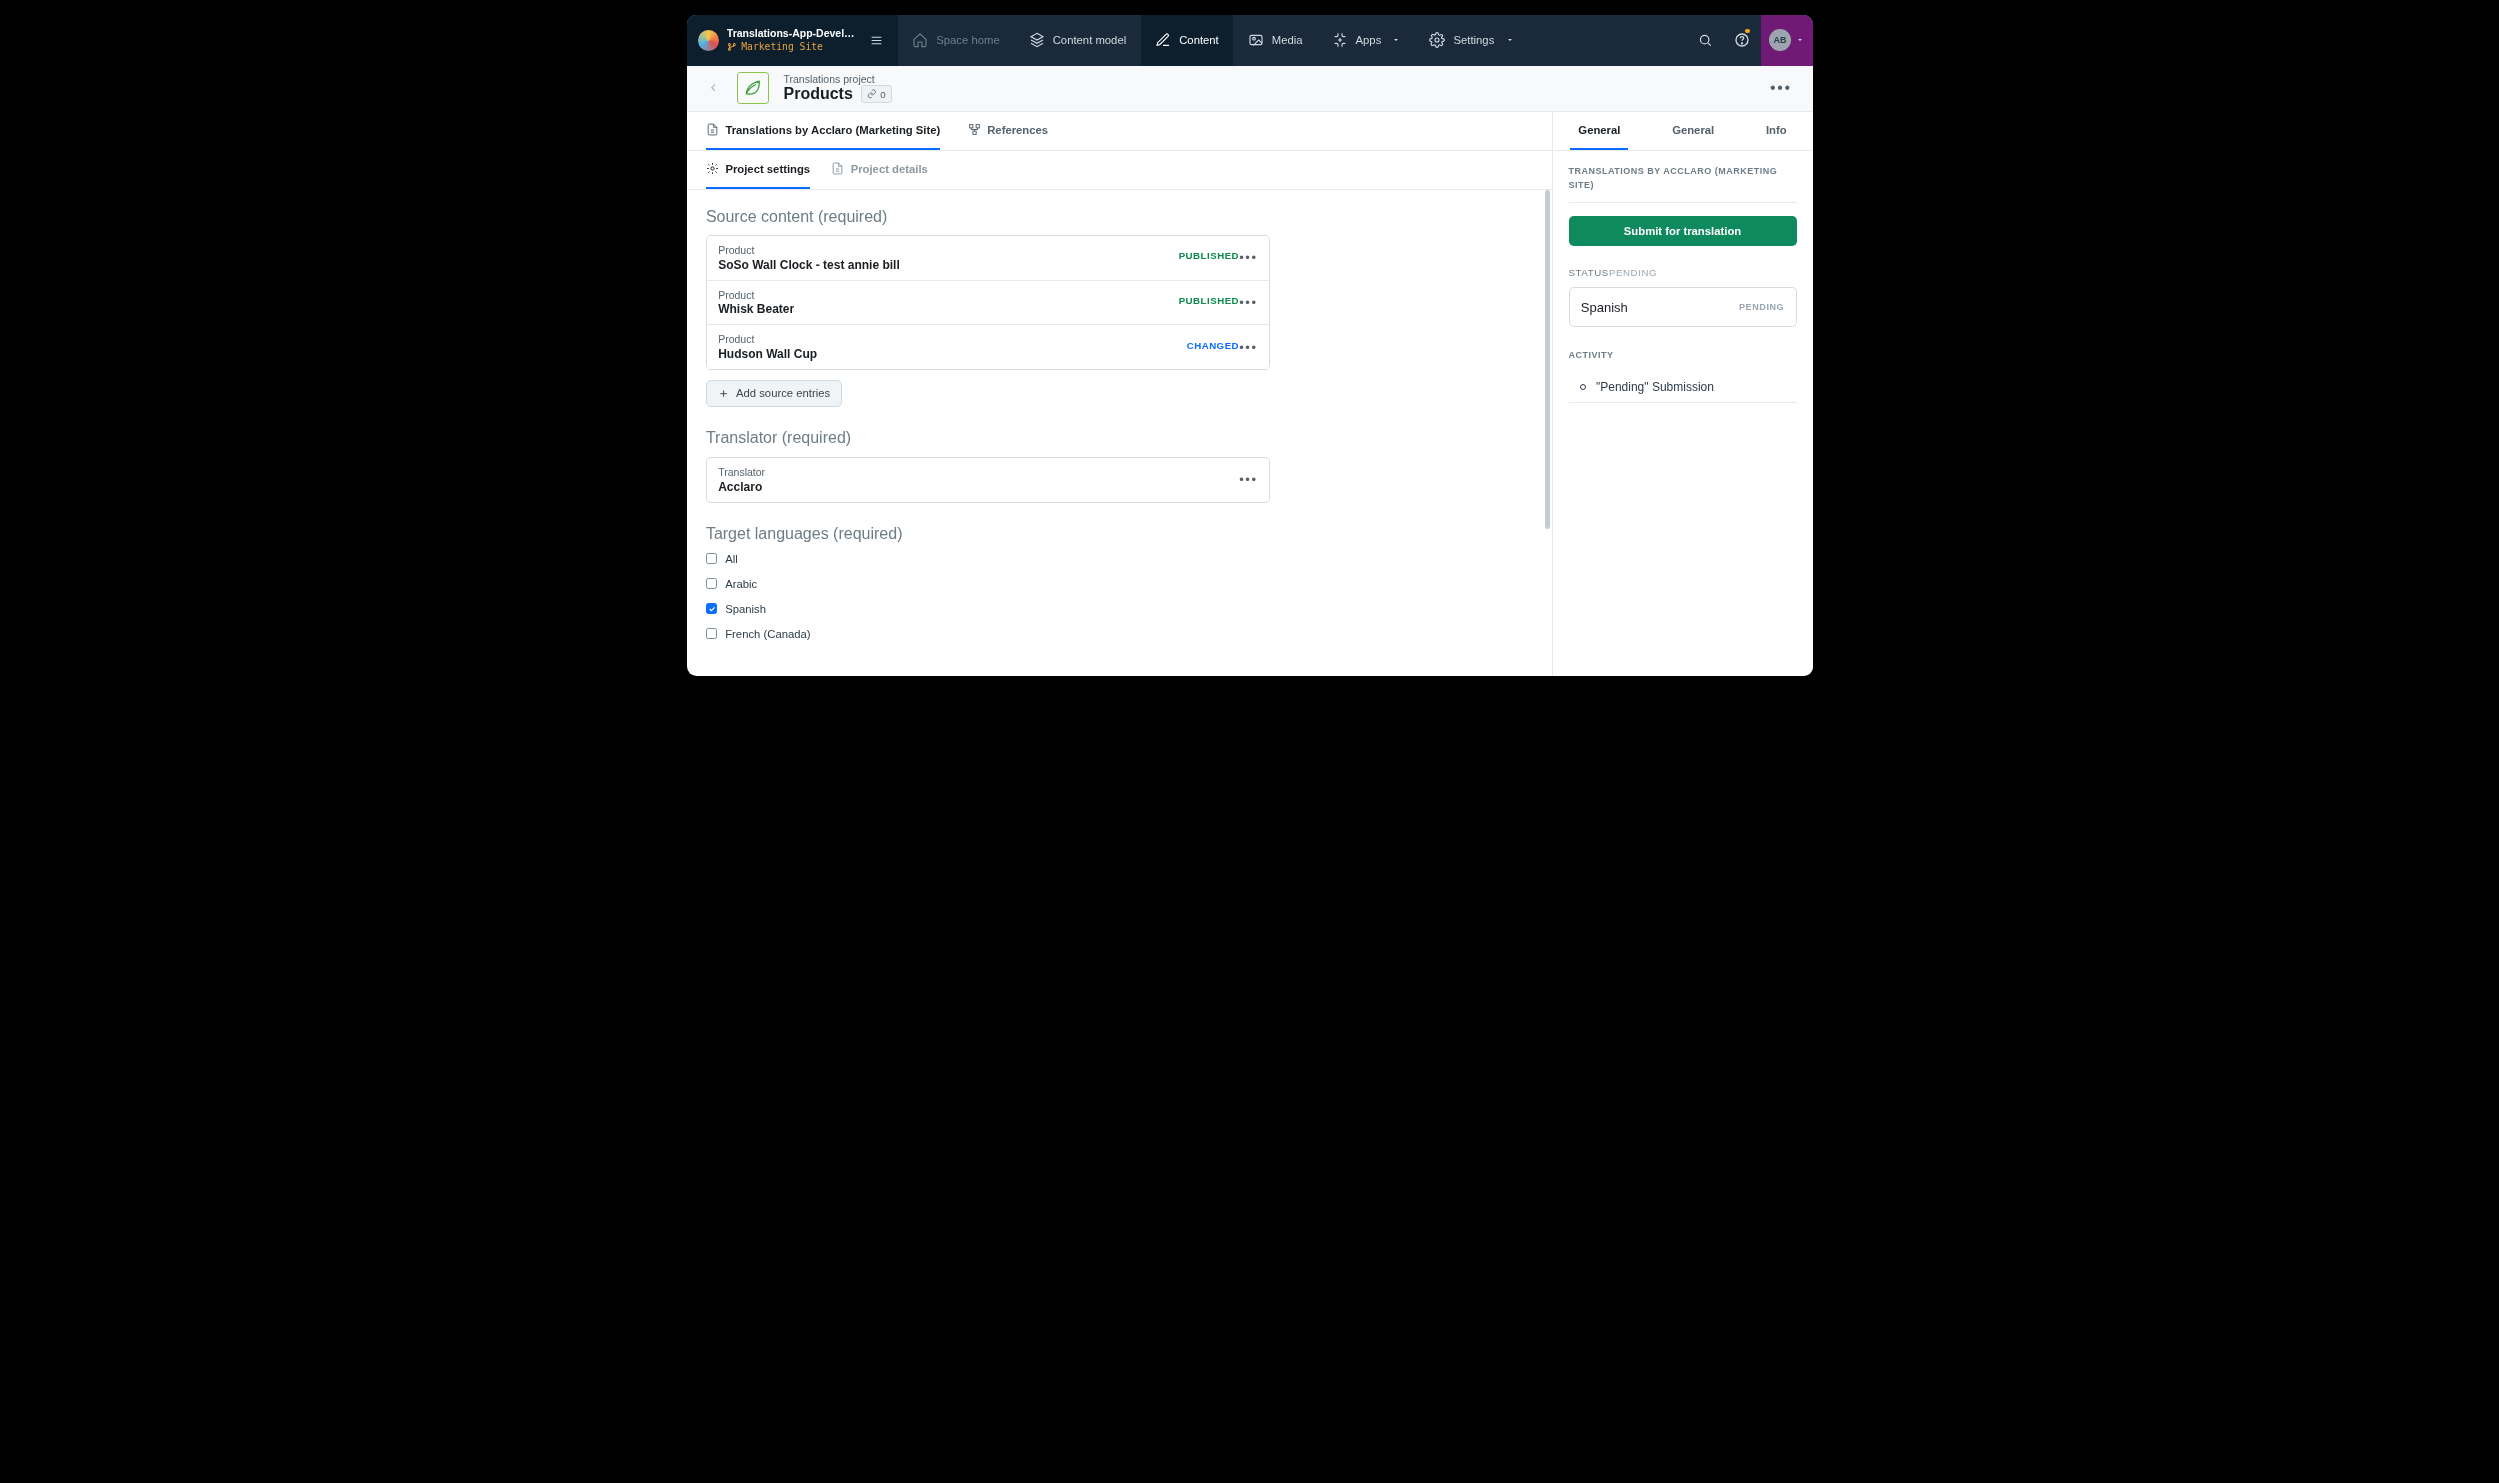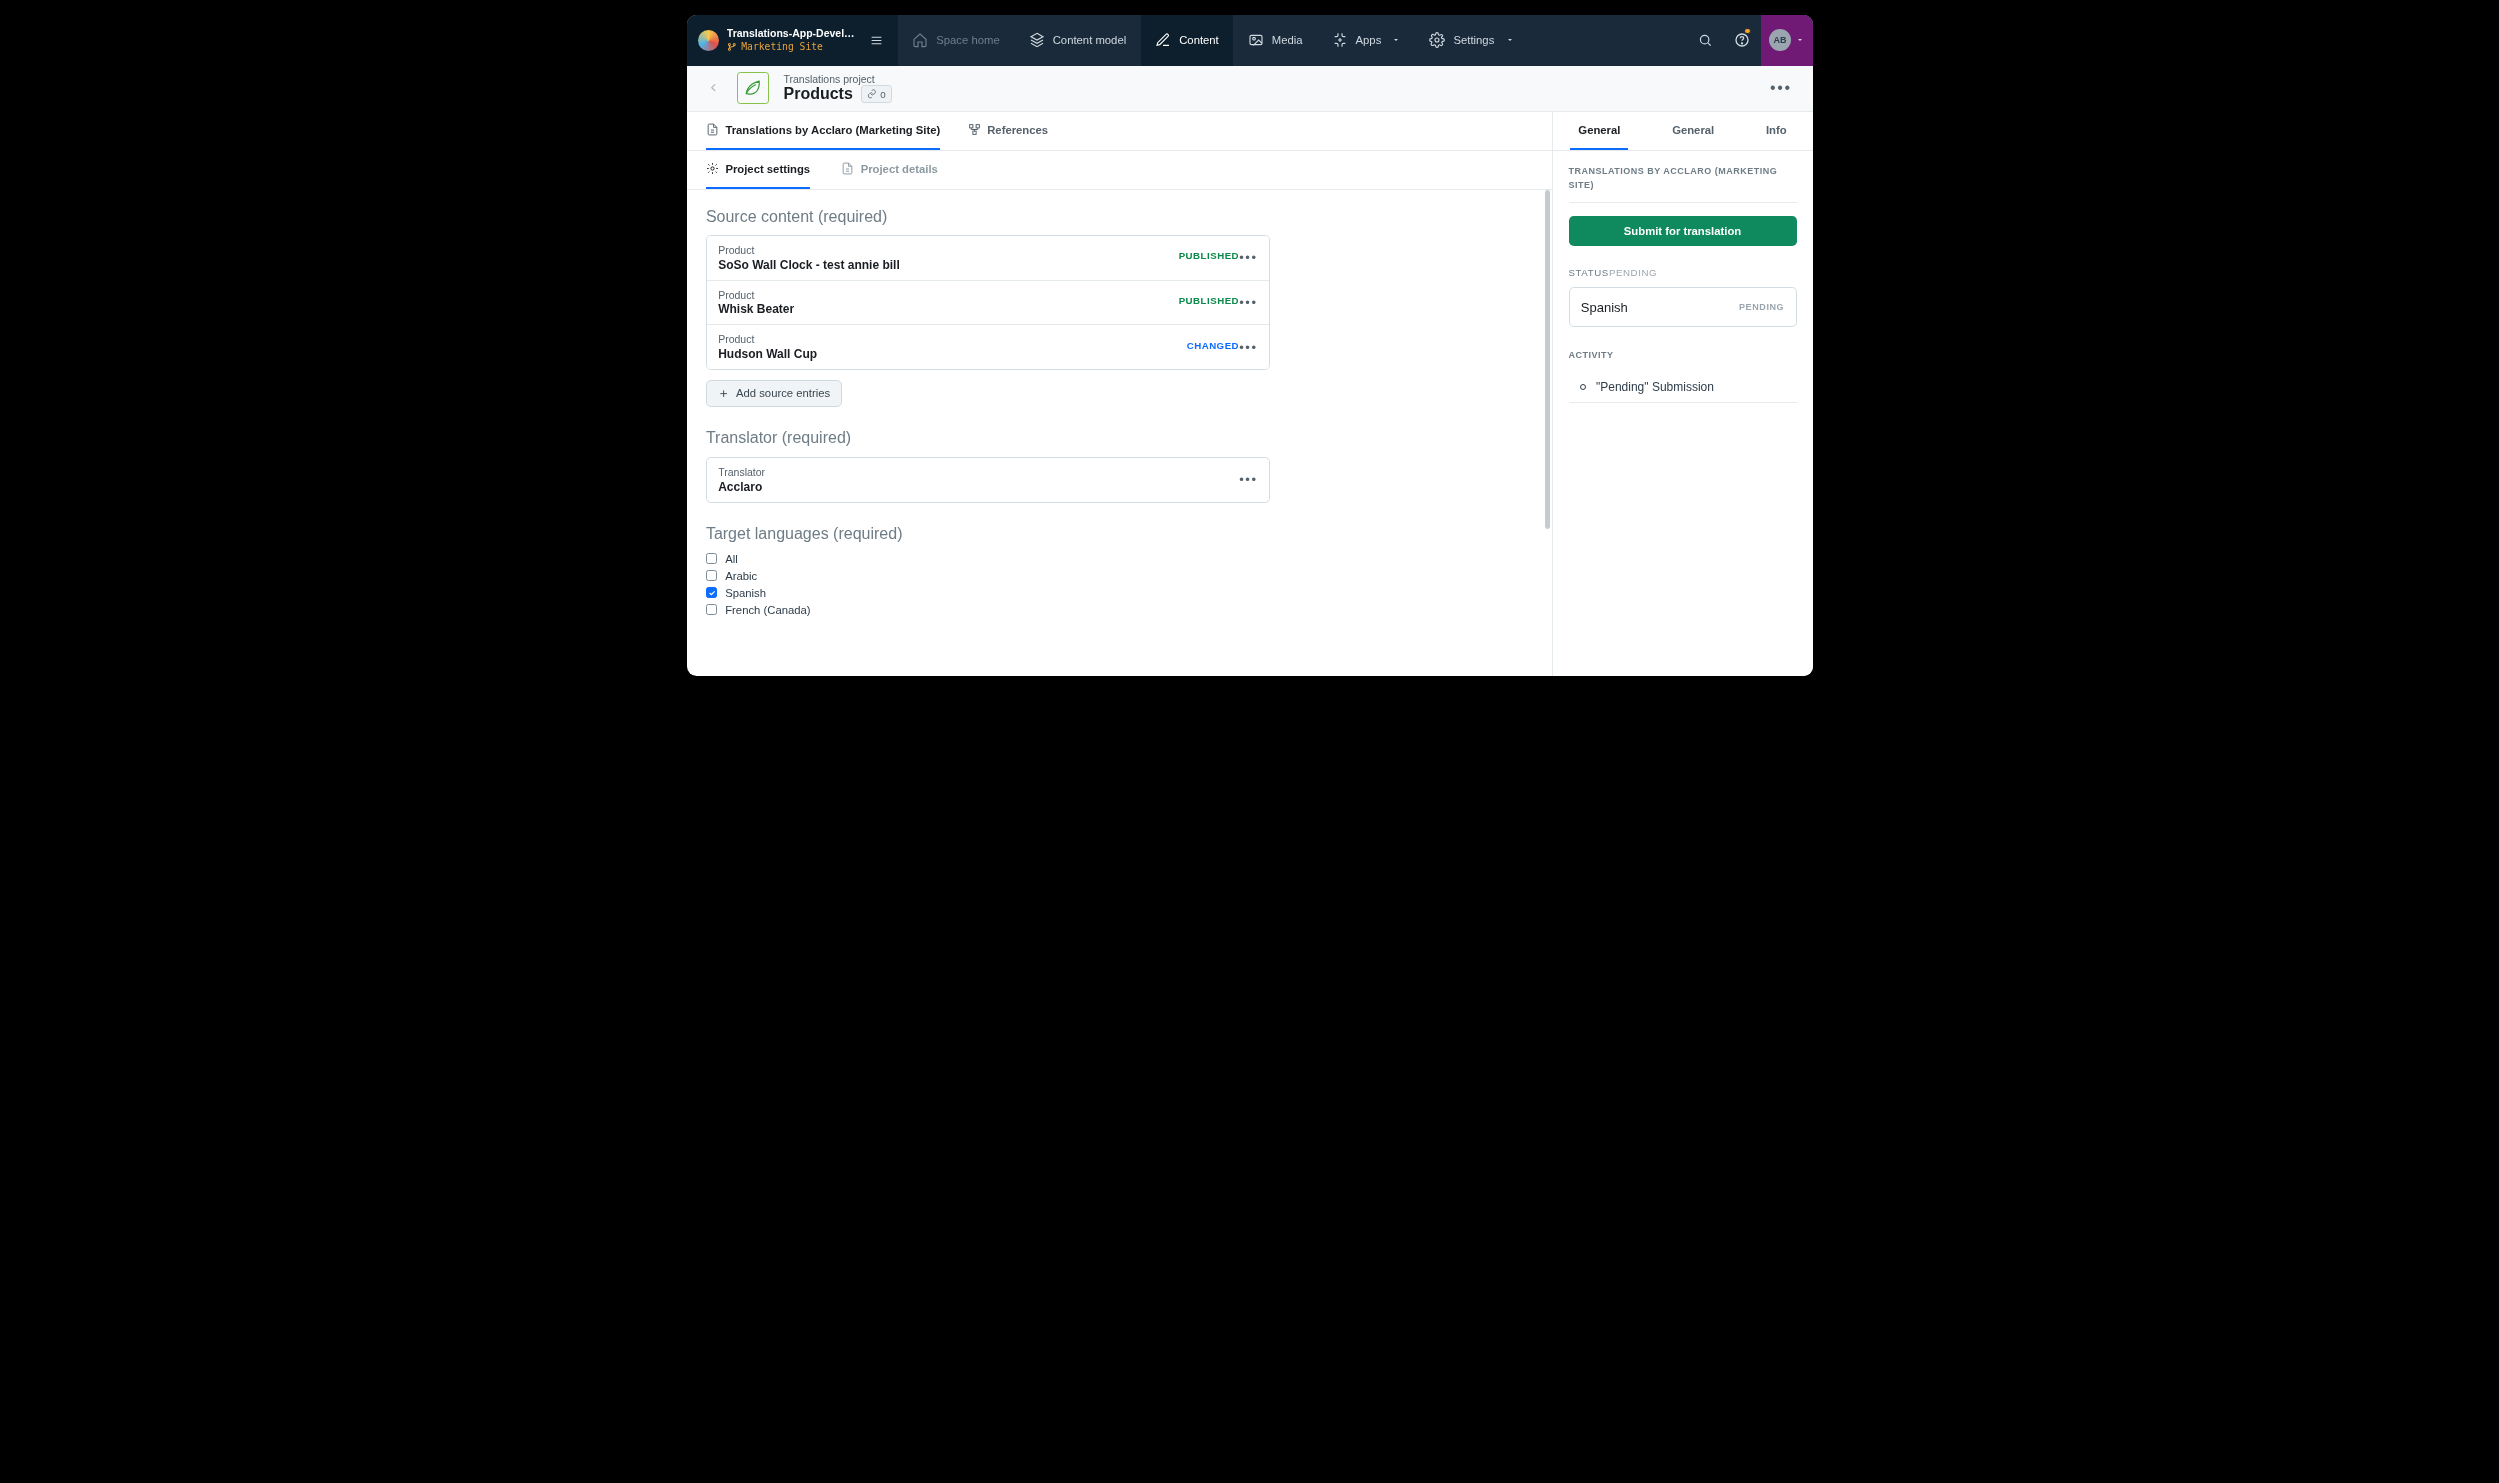--- a/index.html
+++ b/index.html
@@ -39,42 +39,42 @@
 
 .main{flex:1;display:flex;overflow:hidden}
 .left{flex:1;display:flex;flex-direction:column;overflow:hidden;border-right:0.8px solid #e5ebed}
 .right{width:260px;background:#fff;display:flex;flex-direction:column;overflow:auto}
 
 .left-tabs{height:39px;border-bottom:0.8px solid #e5ebed;display:flex;align-items:stretch;padding:0 19.4px;gap:27.4px;background:#fff}
 .ltab{display:flex;align-items:center;gap:6.5px;font-size:11.3px;color:#55616b;cursor:pointer;border-bottom:2.4px solid transparent;font-weight:600}
 .ltab.active{color:#1a1e23;border-bottom-color:#0b6cff}
 .ltab .ticon{width:13px;height:13px;color:#55616b}
 
-.sub-tabs{display:flex;align-items:stretch;height:39px;padding:0 19.4px;gap:31px;border-bottom:0.8px solid #e5ebed;background:#fff;margin:0}
+.sub-tabs{display:flex;align-items:stretch;height:39px;padding:0 19.4px;gap:21px;border-bottom:0.8px solid #e5ebed;background:#fff;margin:0}
 .subtab{display:flex;align-items:center;gap:6.5px;font-size:11.3px;color:#8d99a1;cursor:pointer;border-bottom:2.4px solid transparent;font-weight:600}
 .subtab.active{color:#1a1e23;border-bottom-color:#0b6cff}
 
 .form-body{flex:1;overflow:auto;padding:18px 24px 24px 19.4px;position:relative}
 .form-body::-webkit-scrollbar{width:6.5px}
 .form-body::-webkit-scrollbar-thumb{background:#c4ccd2;border-radius:3.2px}
 .field-label{font-size:16px;color:#6e7c86;margin-bottom:9.7px}
 .card-list{border:0.8px solid #d3dce0;border-radius:4.8px;overflow:hidden;margin-bottom:9.7px;max-width:564px}
 .card{padding:8px 11.3px;display:flex;align-items:center;justify-content:space-between;border-bottom:0.8px solid #e5ebed;background:#fff}
 .card:last-child{border-bottom:none}
 .card-left{display:flex;flex-direction:column;gap:1.6px}
 .ctype{font-size:10.5px;color:#55616b}
 .ctitle{font-size:12px;font-weight:700;color:#1a1e23}
 .card-right{display:flex;align-items:flex-start;gap:0}
 .status-pill{font-size:9.7px;font-weight:700;letter-spacing:0.5px}
 .pub{color:#0a8a4a}
 .chg{color:#0b6cff}
 .card-menu{color:#55616b;cursor:pointer;font-size:13px;letter-spacing:1.6px}
 .add-btn{display:inline-flex;align-items:center;gap:6.5px;padding:6.5px 11.3px;border:0.8px solid #cfd9e0;background:#f0f4f6;border-radius:5px;color:#3a4650;font-size:11.3px;cursor:pointer;margin-bottom:22.6px}
 .single-card{border:0.8px solid #d3dce0;border-radius:4.8px;padding:8px 11.3px;max-width:564px;display:flex;align-items:center;justify-content:space-between;margin-bottom:22.6px}
-.langs{display:flex;flex-direction:column;gap:5px;font-size:11.3px;color:#2d3c4a}
+.langs{display:flex;flex-direction:column;gap:13px;font-size:11.3px;color:#2d3c4a}
 .lang-row{display:flex;align-items:center;gap:8px}
 .chk{width:11.3px;height:11.3px;border:1.2px solid #7e8c96;border-radius:2.4px;display:inline-flex;align-items:center;justify-content:center;background:#fff}
 .chk.checked{background:#0b6cff;border-color:#0b6cff;color:#fff}
 
 .right-tabs{height:39px;border-bottom:0.8px solid #e5ebed;display:flex;align-items:stretch;justify-content:space-around}
 .rtab{display:flex;align-items:center;font-size:11.3px;color:#55616b;cursor:pointer;border-bottom:2.4px solid transparent;padding:0 8px;font-weight:600}
 .rtab.active{color:#1a1e23;border-bottom-color:#0b6cff}
 .right-body{padding:13px 16px}
 .r-section-label{font-size:9px;font-weight:700;letter-spacing:0.5px;color:#6e7c86;margin-bottom:9.7px;line-height:1.6}
 .hr{height:0.8px;background:#e5ebed;margin:8px 0 13px}

